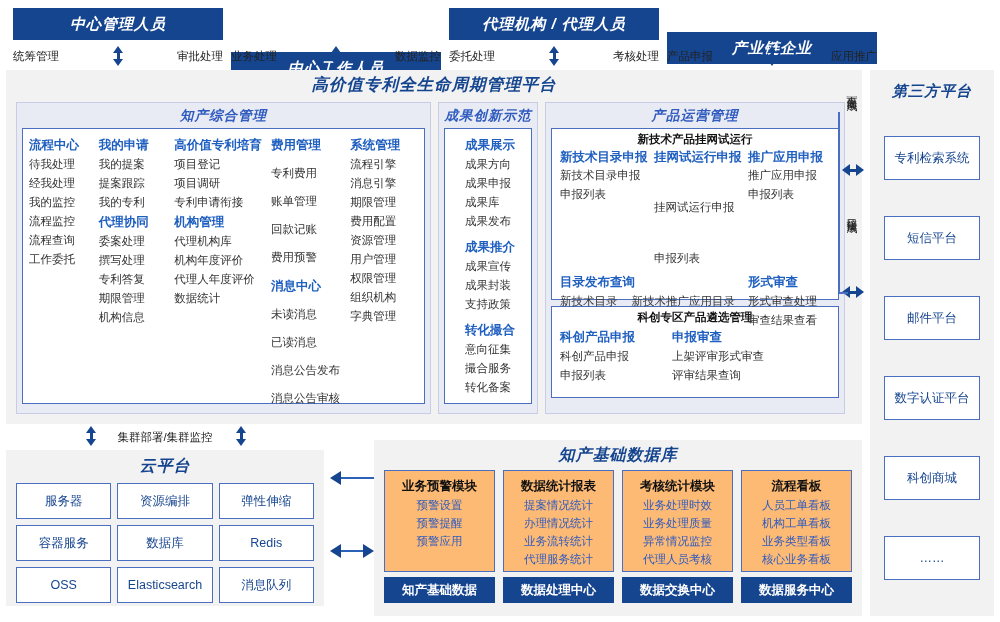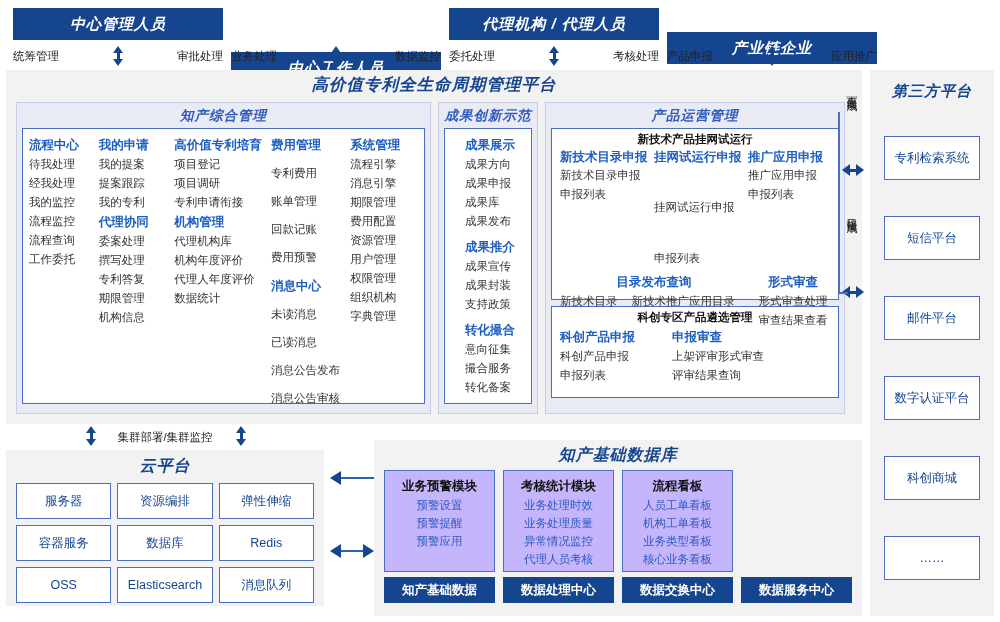--- a/index.html
+++ b/index.html
@@ -72,21 +72,21 @@
   .cgrid{display:grid;grid-template-columns:repeat(3,1fr);gap:6px;padding:6px 10px 10px 10px;}
   .cell{border:1.5px solid #4a6fc0;background:#fff;height:36px;display:flex;
         align-items:center;justify-content:center;font-size:12.5px;color:#16458f;
         box-sizing:border-box;}
 
   
   #db{position:absolute;left:374px;top:440px;width:488px;height:176px;background:#f2f2f2;}
   #db-title{text-align:center;font-size:16px;font-weight:bold;font-style:italic;
      color:#16458f;padding-top:5px;letter-spacing:1px;}
   .dbgrid{display:grid;grid-template-columns:repeat(4,1fr);gap:8px;padding:4px 10px 0 10px;}
-  .dbcol{border:1.5px solid #4a6fc0;background:#c4b5fd;box-sizing:border-box;height:102px;
+  .dbcol{border:1.5px solid #4a6fc0;background:#fdba74;box-sizing:border-box;height:102px;
          display:flex;flex-direction:column;align-items:center;padding-top:5px;}
   .dbh{font-size:12.5px;font-weight:bold;color:#111;line-height:20px;}
   .dbi{font-size:11.5px;color:#2f5bbf;line-height:18px;}
   .dbbar{display:grid;grid-template-columns:repeat(4,1fr);gap:8px;padding:5px 10px 0 10px;}
   .dbb{background:#16458f;color:#fff;height:26px;display:flex;align-items:center;
        justify-content:center;font-size:12.5px;font-weight:bold;}
 
   
   .arrowL{position:absolute;height:12px;}
   .arrowL .line{position:absolute;left:8px;right:0;top:50%;height:2.5px;margin-top:-1.25px;background:#2a62b8;}
@@ -240,21 +240,21 @@
             <div class="h" style="white-space: normal; line-height: 17px;">挂网试运行申报</div>
             <div class="it">挂网试运行申报</div>
             <div class="it">申报列表</div>
           </div>
           <div class="col" style="width: 92px;">
             <div class="h" style="white-space: normal; line-height: 17px;">推广应用申报</div>
             <div class="it">推广应用申报</div>
             <div class="it">申报列表</div>
           </div>
         </div>
-      <div id="ops-row2" style="display:flex;padding:4px 0 0 8px;text-align:center;">
+      <div id="ops-row2" style="display:flex;padding:4px 0 0 8px;">
           <div class="col" style="width: 192px;">
             <div class="h">目录发布查询</div>
             <div class="it" style="display: flex; gap: 14px;">
               <span>新技术目录</span>
               <span>新技术推广应用目录</span>
             </div>
           </div>
           <div class="col" style="width: 92px;">
             <div class="h">形式审查</div>
             <div class="it">形式审查处理</div>
@@ -340,20 +340,27 @@
 <div id="db">
   <div id="db-title">知产基础数据库</div>
   <div class="dbgrid" id="db-grid">
       <div class="dbcol">
         <div class="dbh">业务预警模块</div>
         <div class="dbi">预警设置</div>
         <div class="dbi">预警提醒</div>
         <div class="dbi">预警应用</div>
       </div>
       <div class="dbcol">
+        <div class="dbh">数据统计报表</div>
+        <div class="dbi">提案情况统计</div>
+        <div class="dbi">办理情况统计</div>
+        <div class="dbi">业务流转统计</div>
+        <div class="dbi">代理服务统计</div>
+      </div>
+      <div class="dbcol">
         <div class="dbh">考核统计模块</div>
         <div class="dbi">业务处理时效</div>
         <div class="dbi">业务处理质量</div>
         <div class="dbi">异常情况监控</div>
         <div class="dbi">代理人员考核</div>
       </div>
       <div class="dbcol">
         <div class="dbh">流程看板</div>
         <div class="dbi">人员工单看板</div>
         <div class="dbi">机构工单看板</div>

